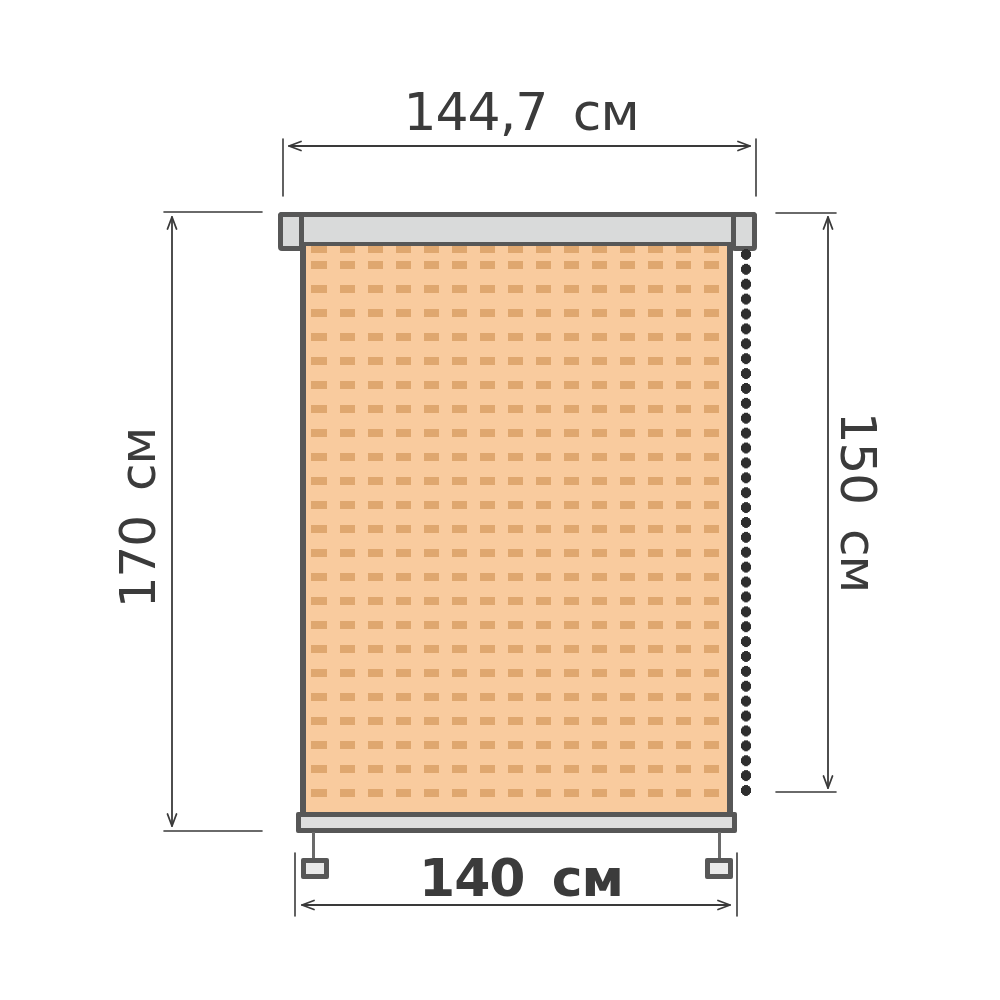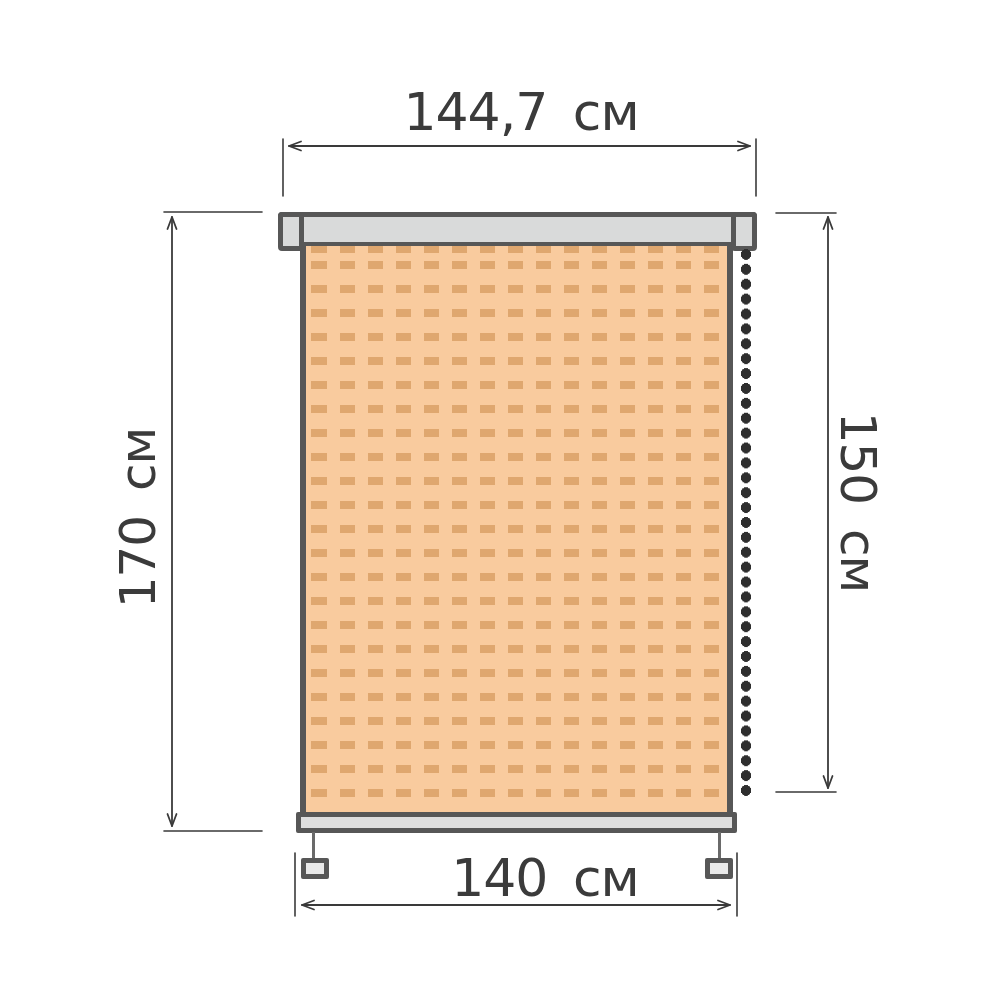--- a/index.html
+++ b/index.html
@@ -80,21 +80,21 @@
   
   .dim-label{
     position:absolute;color:var(--text,#3b3b3b);
     font-size:52px;letter-spacing:-1px;word-spacing:10px;
     white-space:nowrap;line-height:1;
   }
   .dim-label.h{transform:translate(-50%,-50%);}
   .dim-label.rot-ccw{font-size:50px;transform:translate(-50%,-50%) rotate(-90deg);}
   .dim-label.rot-cw{font-size:50px;transform:translate(-50%,-50%) rotate(90deg);}
   .label-top{left:521px;top:112px;}
-  .label-bottom{left:545px;top:878px;}
+  .label-bottom{left:521px;top:878px;font-weight:bold;}
   .label-left{left:138px;top:518px;}
   .label-right{left:858px;top:502px;}
 </style>
 </head>
 <body>
 
 <div class="canvas">
 
   <svg class="dims" viewBox="0 0 1000 1000" aria-hidden="true">
 

